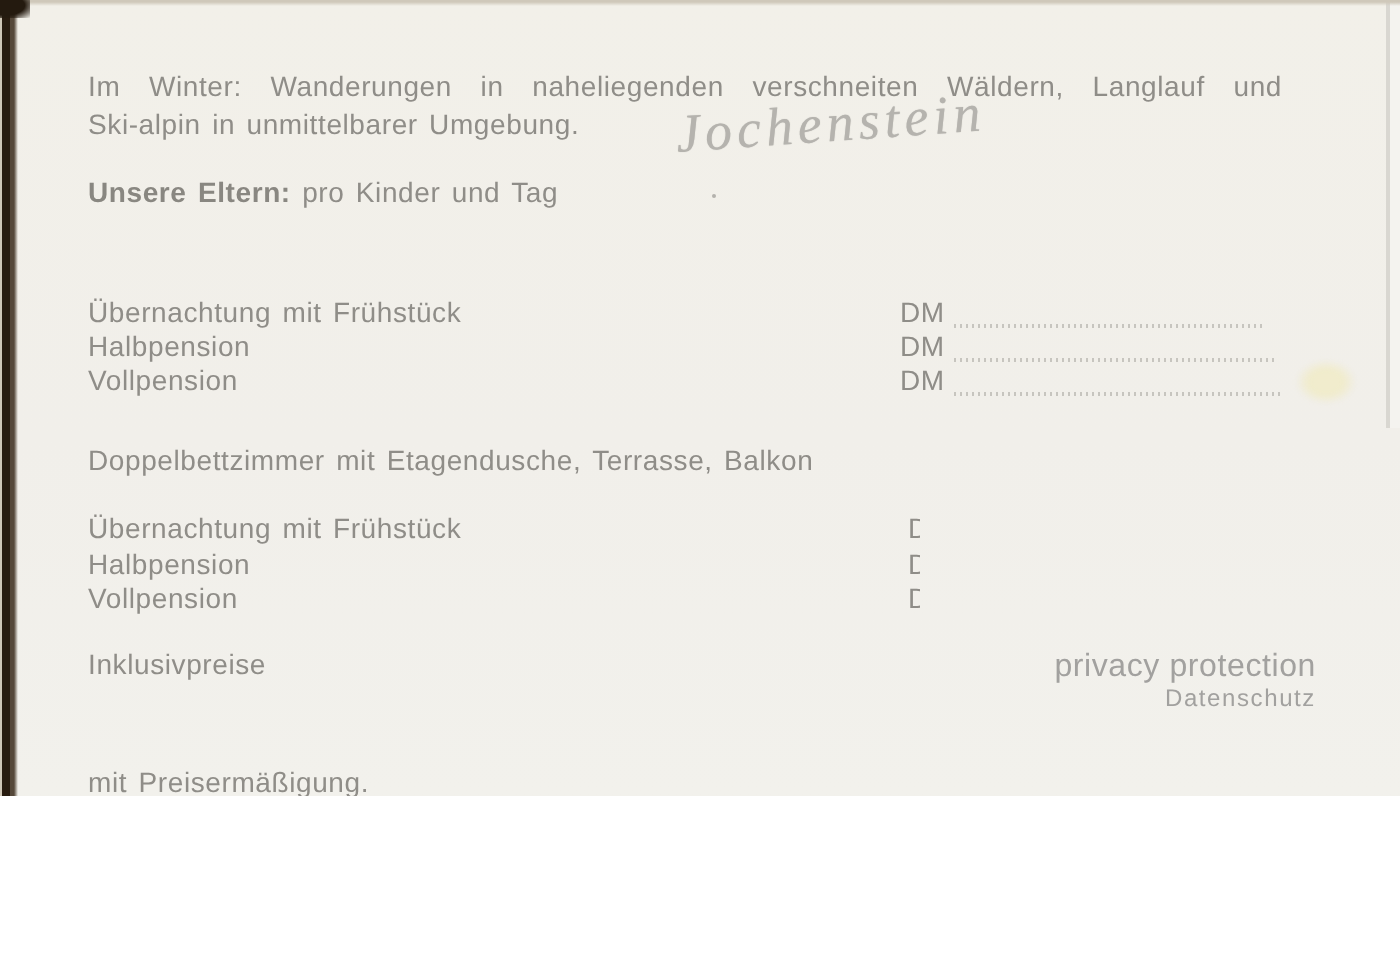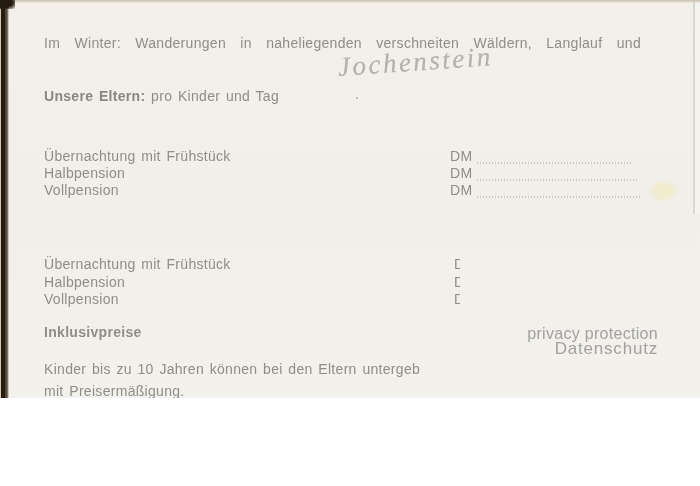--- a/index.html
+++ b/index.html
@@ -38,21 +38,21 @@
     font-size:27px; color:#b5b3ae; letter-spacing:2.5px;
     transform:rotate(-4deg); transform-origin:left center;
     text-shadow:0 0 .5px #c2c0bb;
   }
 
   .watermark {
     position:absolute; left:490px; top:327px; width:168px;
     text-align:right; color:#a2a19f; line-height:14.5px;
   }
   .watermark .wm1 { font-size:16px; letter-spacing:.3px; }
-  .watermark .wm2 { font-size:17px; letter-spacing:.8px; }
+  .watermark .wm2 { font-size:12px; letter-spacing:.8px; }
 
   
   .edge-left {
     position:absolute; left:0; top:0; width:9px; height:486px;
     background:linear-gradient(90deg,#cfc7b7 0 1px,#281c10 1px 5px,#55483a 5px 7px,rgba(100,90,75,0) 100%);
   }
   .edge-top {
     position:absolute; left:0; top:0; width:700px; height:3px;
     background:linear-gradient(180deg,#cfc8ba 0 1px,rgba(220,214,200,0) 100%);
   }
@@ -85,51 +85,52 @@
     position:absolute; left:356px; top:97px; width:2px; height:2px;
     background:#b4b2ad; border-radius:50%;
   }
 </style>
 </head>
 <body>
 
 <div id="scan">
 
   <div class="txt justify" style="left:44px; top:36px;">Im Winter: Wanderungen in naheliegenden verschneiten Wäldern, Langlauf und</div>
+  <div class="txt" style="left:44px; top:55px;">Ski-alpin in unmittelbarer Umgebung.</div>
 
   <div class="handwriting">Jochenstein</div>
 
   <div class="txt" style="left:44px; top:89px;"><span class="bold">Unsere Eltern:</span><span> pro Kinder und Tag</span></div>
 
 
   <div class="txt" style="left:44px; top:149px;">Übernachtung mit Frühstück</div>
   <div class="txt" style="left:450px; top:149px;">DM</div>
   <div class="dots" style="left:477px; top:162px; width:156px;"></div>
 
   <div class="txt" style="left:44px; top:166px;">Halbpension</div>
   <div class="txt" style="left:450px; top:166px;">DM</div>
   <div class="dots" style="left:477px; top:179px; width:160px;"></div>
 
   <div class="txt" style="left:44px; top:183px;">Vollpension</div>
   <div class="txt" style="left:450px; top:183px;">DM</div>
   <div class="dots" style="left:477px; top:196px; width:164px;"></div>
 
+  <div class="txt" style="left:44px; top:223px;">Doppelbettzimmer mit Etagendusche, Terrasse, Balkon</div>
 
   <div class="txt" style="left:44px; top:257px;">Übernachtung mit Frühstück</div>
   <div class="txt dm-sliver" style="left:454px; top:257px;">DM</div>
 
   <div class="txt" style="left:44px; top:275px;">Halbpension</div>
   <div class="txt dm-sliver" style="left:454px; top:275px;">DM</div>
 
   <div class="txt" style="left:44px; top:292px;">Vollpension</div>
   <div class="txt dm-sliver" style="left:454px; top:292px;">DM</div>
 
-  <div class="txt" style="left:44px; top:325px;font-weight:bold;">Inklusivpreise</div>
+  <div class="txt" style="left:44px; top:325px;">Inklusivpreise</div>
 
-  <div class="txt" style="left:44px; top:362px; max-width:420px; overflow:hidden;">Kinder bis zu 10 Jahren können bei den Eltern untergeb</div>
   <div class="txt" style="left:44px; top:384px;">mit Preisermäßigung.</div>
   <div class="txt" style="left:44px; top:417px;">Fam. Balkon</div>
 
   <div class="watermark">
     <div class="wm1">privacy protection</div>
     <div class="wm2">Datenschutz</div>
   </div>
 
   <div class="edge-right-light"></div>
   <div class="edge-right-line"></div>

